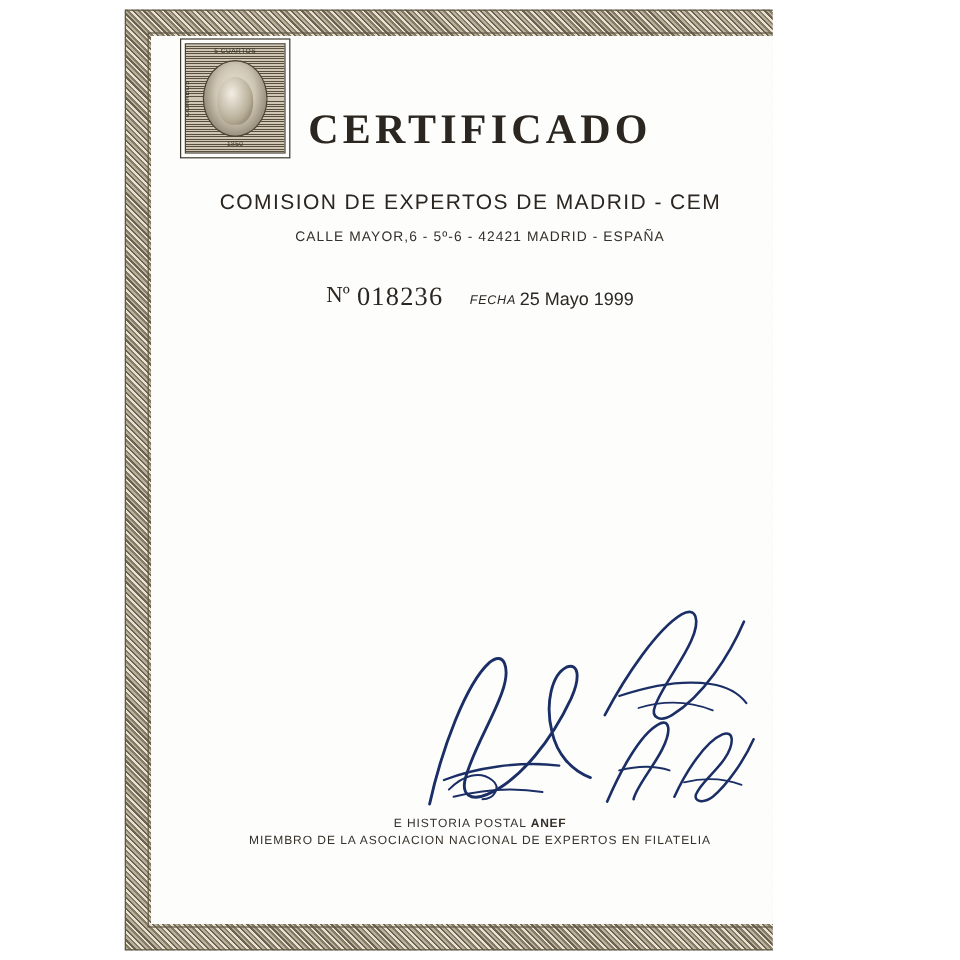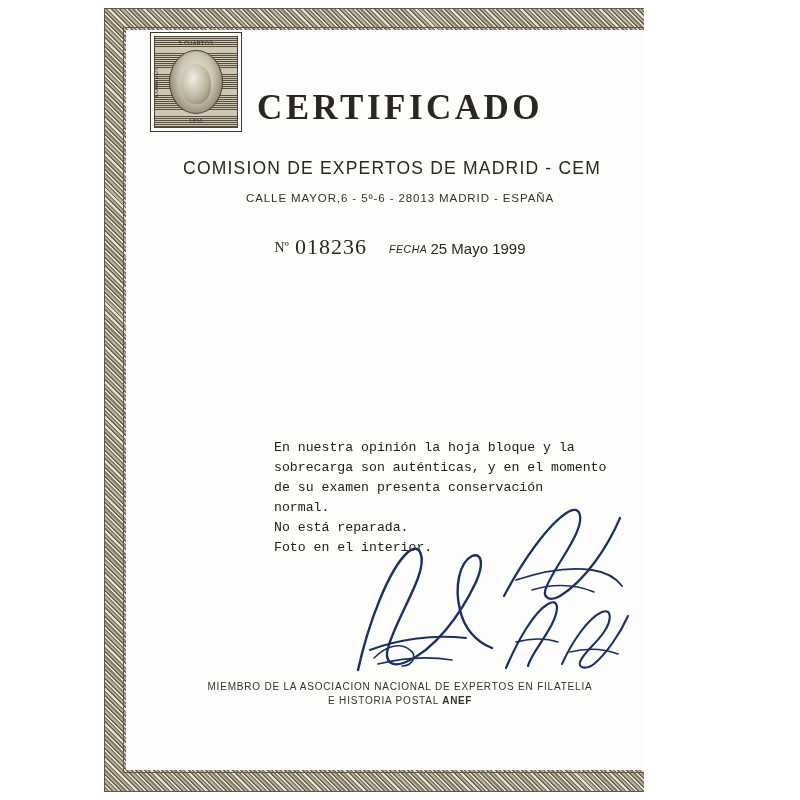--- a/index.html
+++ b/index.html
@@ -171,21 +171,21 @@
   .numline {
     position: absolute;
     left: 0; right: 0;
     top: 204px;
     text-align: center;
     color: #2b2620;
     font-family: "Liberation Mono", monospace;
   }
   .numline .no-label {
     font-family: "Liberation Serif", serif;
-    font-size: 14px;
+    font-size: 19px;
     vertical-align: 2px;
   }
   .numline .cert-number {
     font-family: Liberation Serif, serif;
     font-size: 22px;
     letter-spacing: 1px;
     margin-left: 6px;
   }
   .numline .fecha-label {
     font-family: "Liberation Sans", sans-serif;
@@ -269,32 +269,26 @@
           <div class="stamp-head"></div>
           <div class="stamp-text st-top">5 CUARTOS</div>
           <div class="stamp-text st-left">CORREOS</div>
           <div class="stamp-text st-right">FRANCO</div>
           <div class="stamp-text st-bottom">1850</div>
         </div>
       </div>
 
       <div class="title">CERTIFICADO</div>
       <div class="org">COMISION DE EXPERTOS DE MADRID - CEM</div>
-      <div class="address">CALLE MAYOR,6 - 5º-6 - 28013 MADRID - ESPAÑA</div>
+      <div class="address">CALLE MAYOR,6 - 5º-6 - 42421 MADRID - ESPAÑA</div>
 
       <div class="numline">
         <span class="no-label">Nº</span><span class="cert-number">018236</span><span class="fecha-label">FECHA</span><span class="fecha-value">25 Mayo 1999</span>
       </div>
 
-      <div class="opinion">En nuestra opinión la hoja bloque y la
-sobrecarga son auténticas, y en el momento
-de su examen presenta conservación
-normal.
-No está reparada.
-Foto en el interior.</div>
 
       <div class="sig sig-1">
         <svg width="180" height="150" viewBox="0 0 180 150" fill="none" xmlns="http://www.w3.org/2000/svg">
           <path d="M10 140 C20 95 40 40 60 22 C72 12 78 26 70 48 C62 70 46 96 40 118 C36 132 44 138 58 132 C86 120 112 86 128 52 C136 34 134 22 124 26 C112 32 106 56 112 80 C116 98 128 112 144 118" stroke="#1b2f66" stroke-width="2.4" stroke-linecap="round"></path>
           <path d="M22 120 C48 110 84 104 118 108" stroke="#1b2f66" stroke-width="2" stroke-linecap="round"></path>
           <path d="M30 134 C54 128 80 126 104 130" stroke="#1b2f66" stroke-width="1.7" stroke-linecap="round"></path>
           <path d="M26 128 C38 116 52 112 62 120 C70 126 64 136 54 136" stroke="#1b2f66" stroke-width="1.6" stroke-linecap="round"></path>
         </svg>
       </div>
 
@@ -309,20 +303,20 @@
       <div class="sig sig-3">
         <svg width="140" height="90" viewBox="0 0 140 90" fill="none" xmlns="http://www.w3.org/2000/svg">
           <path d="M6 78 C18 50 34 22 48 14 C58 8 60 18 52 34 C44 50 30 66 28 76" stroke="#1b2f66" stroke-width="2.2" stroke-linecap="round"></path>
           <path d="M16 52 C32 48 46 48 58 52" stroke="#1b2f66" stroke-width="1.6" stroke-linecap="round"></path>
           <path d="M62 74 C72 52 88 28 102 22 C112 18 112 30 104 42 C96 54 84 62 80 72 C78 78 86 80 94 74 C106 64 120 44 128 26" stroke="#1b2f66" stroke-width="2.1" stroke-linecap="round"></path>
           <path d="M70 62 C86 58 102 58 118 64" stroke="#1b2f66" stroke-width="1.5" stroke-linecap="round"></path>
         </svg>
       </div>
 
       <div class="footer">
+        <div><span>E HISTORIA POSTAL </span><span class="anef">ANEF</span></div>
         <div>MIEMBRO DE LA ASOCIACION NACIONAL DE EXPERTOS EN FILATELIA</div>
-        <div><span>E HISTORIA POSTAL </span><span class="anef">ANEF</span></div>
       </div>
 
     </div>
   </div>
 
 </div>
 
 </body></html>

